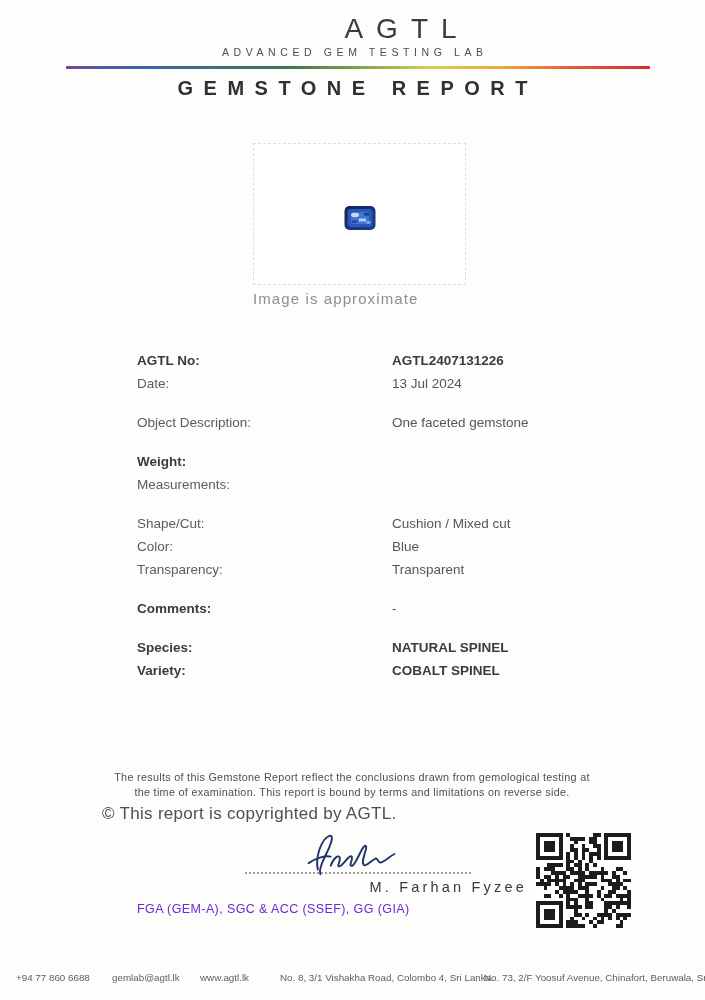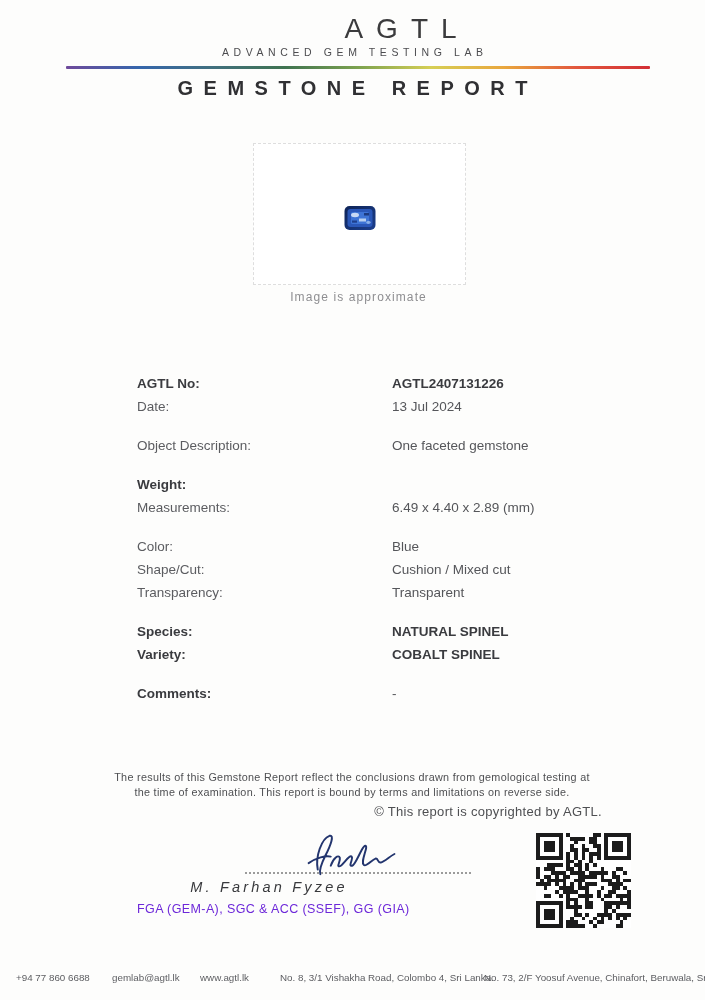--- a/index.html
+++ b/index.html
@@ -13,41 +13,41 @@
     font-size:28px;font-weight:500;letter-spacing:13px;color:#3b3b3d;text-indent:13px;margin-left:48px;}
   .tagline{position:absolute;top:46px;left:0;width:100%;text-align:center;
     font-size:10.5px;font-weight:400;letter-spacing:4.6px;color:#4c4c4f;text-indent:4.6px;}
   .spectrum{position:absolute;top:66px;left:66px;width:584px;height:2.6px;border-radius:1px;}
   .title{position:absolute;top:77px;left:0;width:100%;text-align:center;
     font-size:20px;font-weight:600;letter-spacing:10.5px;color:#303033;text-indent:10.5px;}
   
   .gembox{position:absolute;left:253px;top:143px;width:211px;height:140px;
     border:1px dashed #dedede;background:#fff;display:flex;align-items:center;justify-content:center;}
   .gembox svg{display:block;margin-top:8px;}
-  .caption{position:absolute;top:290px;left:253px;width:211px;text-align:center;
-    font-size:12px;color:#8e8e91;letter-spacing:1.1px;}
-  
-  .table{position:absolute;left:137px;top:372px;width:450px;font-size:13.5px;}
+  .caption{position:absolute;top:290px;left:253px;width:211px;
+    font-size:15px;color:#8e8e91;letter-spacing:1.1px;}
+  
+  .table{position:absolute;left:137px;top:349px;width:450px;font-size:13.5px;}
   .tgroup{margin-top:16px;}
   .tgroup:first-child{margin-top:0;}
   .trow{display:flex;line-height:23px;}
   .tlabel{width:255px;flex:0 0 255px;color:#5b5c60;}
   .tvalue{flex:1;color:#55565a;}
   .b{font-weight:700;color:#3a3b3f;}
   
   .disclaimer{position:absolute;top:770px;left:102px;width:500px;text-align:center;
     font-size:10.8px;line-height:15px;color:#4e4f52;letter-spacing:.3px;}
-  .copyright{position:absolute;top:804px;left:102px;width:500px;text-align:right;
-    font-size:13px;color:#4e4f52;letter-spacing:.3px;}
+  .copyright{position:absolute;top:804px;left:102px;width:500px;text-align:left;
+    font-size:17px;color:#4e4f52;letter-spacing:.3px;}
   
   .sig-svg{position:absolute;left:262px;top:828px;}
   .sig-line{position:absolute;left:245px;top:872px;width:226px;height:2px;
     background:repeating-linear-gradient(90deg,#9b9b9b 0 2px,transparent 2px 4px);}
-  .sig-name{position:absolute;top:879px;left:187px;width:340px;text-align:left;
-    font-size:14.5px;letter-spacing:3.2px;color:#38393c;text-indent:3.2px;font-style:italic;}
+  .sig-name{position:absolute;top:879px;left:187px;width:340px;text-align:right;
+    font-size:14.5px;letter-spacing:3.2px;color:#38393c;text-indent:3.2px;}
   .sig-creds{position:absolute;top:902px;left:137px;width:440px;
     font-size:12.5px;letter-spacing:.4px;color:#6d28d9;}
   
   .qr{position:absolute;left:536px;top:833px;width:95px;height:95px;background:#fff;}
   
   .footer{position:absolute;top:970px;left:0;width:705px;height:20px;
     font-size:9.8px;color:#5c5d61;}
   .footer span{position:absolute;white-space:nowrap;top:2px;}
   .f-phone{left:16px;}
   .f-email{left:112px;}
@@ -101,51 +101,50 @@
         <div class="tlabel">Object Description:</div>
         <div class="tvalue">One faceted gemstone</div>
       </div>
     </div>
     <div class="tgroup">
       <div class="trow">
         <div class="tlabel b">Weight:</div>
       </div>
       <div class="trow">
         <div class="tlabel">Measurements:</div>
-        <div class="tvalue">6.49 x 4.40 x 2.89 (mm)</div>
-      </div>
-    </div>
-    <div class="tgroup">
+      </div>
+    </div>
+    <div class="tgroup">
+      <div class="trow">
+        <div class="tlabel">Shape/Cut:</div>
+        <div class="tvalue">Cushion / Mixed cut</div>
+      </div>
       <div class="trow">
         <div class="tlabel">Color:</div>
         <div class="tvalue">Blue</div>
       </div>
       <div class="trow">
-        <div class="tlabel">Shape/Cut:</div>
-        <div class="tvalue">Cushion / Mixed cut</div>
-      </div>
-      <div class="trow">
         <div class="tlabel">Transparency:</div>
         <div class="tvalue">Transparent</div>
       </div>
     </div>
     <div class="tgroup">
       <div class="trow">
+        <div class="tlabel b">Comments:</div>
+        <div class="tvalue">-</div>
+      </div>
+    </div>
+    <div class="tgroup">
+      <div class="trow">
         <div class="tlabel b">Species:</div>
         <div class="tvalue b">NATURAL SPINEL</div>
       </div>
       <div class="trow">
         <div class="tlabel b">Variety:</div>
         <div class="tvalue b">COBALT SPINEL</div>
-      </div>
-    </div>
-    <div class="tgroup">
-      <div class="trow">
-        <div class="tlabel b">Comments:</div>
-        <div class="tvalue">-</div>
       </div>
     </div>
   </div>
 
   <div class="disclaimer">
     <span>The results of this Gemstone Report reflect the conclusions drawn from gemological testing at</span><br>
     <span>the time of examination. This report is bound by terms and limitations on reverse side.</span>
   </div>
   <div class="copyright">© This report is copyrighted by AGTL.</div>
 

